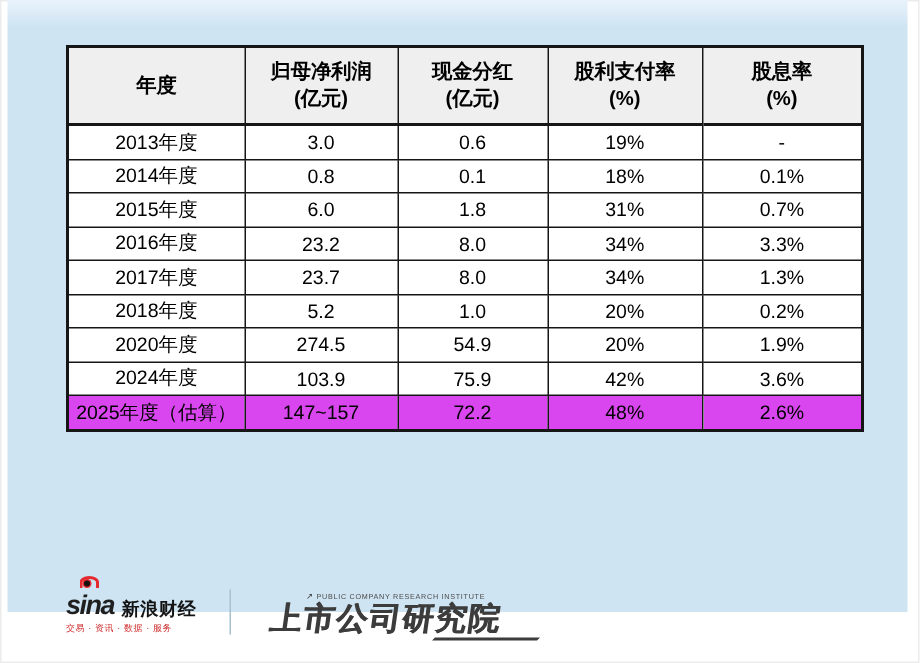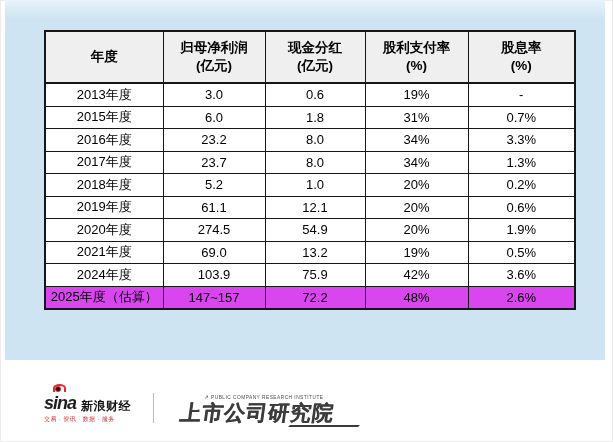--- a/index.html
+++ b/index.html
@@ -4,21 +4,21 @@
 <style>
   html, body { margin:0; padding:0; }
   body {
     width:613px; height:442px;
     position:relative; overflow:hidden;
     background:#ffffff;
     font-family:"Liberation Sans","DejaVu Sans",sans-serif;
     box-shadow: inset 0 0 0 1px #ececec;
   }
   .panel {
-    position:absolute; left:5px; top:0; width:600px; height:360px;
+    position:absolute; left:5px; top:0; width:600px; height:408px;
     background:linear-gradient(180deg,#e8f3fb 0px,#cfe4f2 18px,#cfe4f2 100%);
   }
   table.div-table {
     position:absolute; left:39px; top:30px;
     border-collapse:collapse; table-layout:fixed;
     background:#ffffff;
     border:2px solid #161616;
   }
   .div-table th, .div-table td {
     border:1px solid #161616;
@@ -133,20 +133,27 @@
     </thead>
     <tbody>
         <tr>
           <td>2013年度</td>
           <td>3.0</td>
           <td>0.6</td>
           <td>19%</td>
           <td>-</td>
         </tr>
         <tr>
+          <td>2014年度</td>
+          <td>0.8</td>
+          <td>0.1</td>
+          <td>18%</td>
+          <td>0.1%</td>
+        </tr>
+        <tr>
           <td>2015年度</td>
           <td>6.0</td>
           <td>1.8</td>
           <td>31%</td>
           <td>0.7%</td>
         </tr>
         <tr>
           <td>2016年度</td>
           <td>23.2</td>
           <td>8.0</td>
@@ -161,39 +168,25 @@
           <td>1.3%</td>
         </tr>
         <tr>
           <td>2018年度</td>
           <td>5.2</td>
           <td>1.0</td>
           <td>20%</td>
           <td>0.2%</td>
         </tr>
         <tr>
-          <td>2019年度</td>
-          <td>61.1</td>
-          <td>12.1</td>
-          <td>20%</td>
-          <td>0.6%</td>
-        </tr>
-        <tr>
           <td>2020年度</td>
           <td>274.5</td>
           <td>54.9</td>
           <td>20%</td>
           <td>1.9%</td>
-        </tr>
-        <tr>
-          <td>2021年度</td>
-          <td>69.0</td>
-          <td>13.2</td>
-          <td>19%</td>
-          <td>0.5%</td>
         </tr>
         <tr>
           <td>2024年度</td>
           <td>103.9</td>
           <td>75.9</td>
           <td>42%</td>
           <td>3.6%</td>
         </tr>
         <tr class="highlight">
           <td>2025年度（估算）</td>

